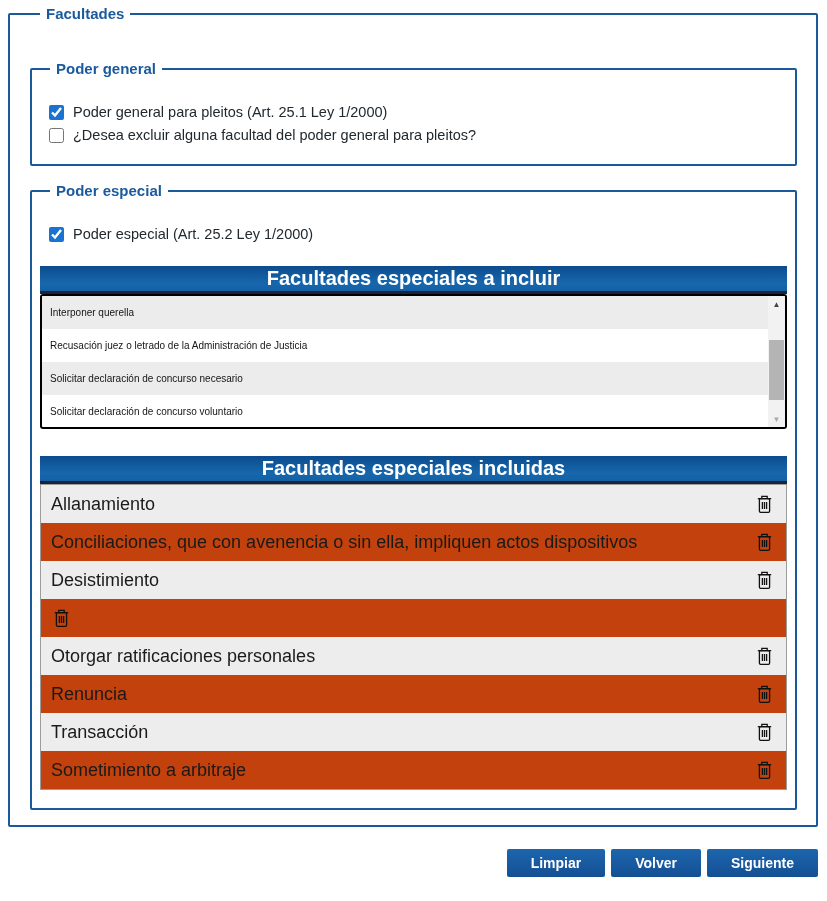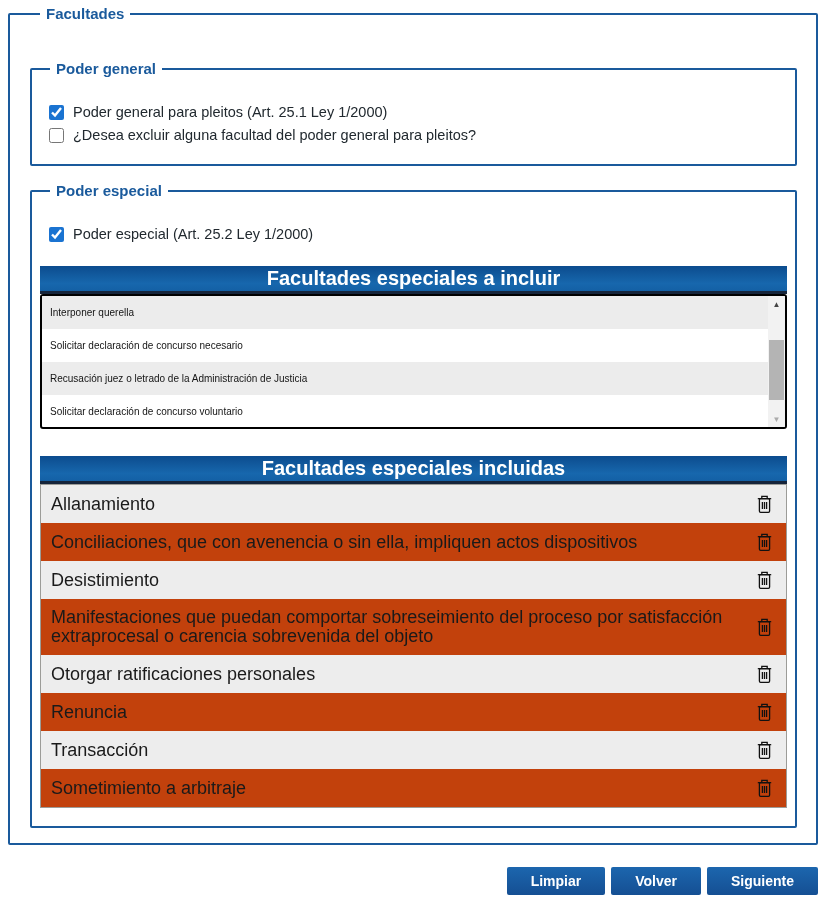--- a/index.html
+++ b/index.html
@@ -189,22 +189,22 @@
 
     <div class="check-row">
       <input type="checkbox" checked="" style="">
       <span>Poder especial (Art. 25.2 Ley 1/2000)</span>
     </div>
 
     <div class="section-header">Facultades especiales a incluir</div>
     <div class="listbox">
       <div class="listbox-options">
         <div class="list-option">Interponer querella</div>
+        <div class="list-option">Recusación juez o letrado de la Administración de Justicia</div>
         <div class="list-option">Solicitar declaración de concurso necesario</div>
-        <div class="list-option">Recusación juez o letrado de la Administración de Justicia</div>
         <div class="list-option">Solicitar declaración de concurso voluntario</div>
       </div>
       <div class="scrollbar">
         <div class="scroll-arrow up">▲</div>
         <div class="scroll-thumb"></div>
         <div class="scroll-arrow down">▼</div>
       </div>
     </div>
 
     <div class="section-header">Facultades especiales incluidas</div>
@@ -246,21 +246,20 @@
               <line x1="1.8" y1="3.7" x2="15.2" y2="3.7"></line>
               <rect x="3.4" y="3.7" width="10.2" height="13.6" rx="1.2"></rect>
               <line x1="6.4" y1="7" x2="6.4" y2="14"></line>
               <line x1="8.5" y1="7" x2="8.5" y2="14"></line>
               <line x1="10.6" y1="7" x2="10.6" y2="14"></line>
             </svg>
         </button>
       </div>
 
       <div class="included-row">
-        <span class="row-label">Manifestaciones que puedan comportar sobreseimiento del proceso por satisfacción extraprocesal o carencia sobrevenida del objeto</span>
         <button class="delete-btn">
           <svg width="17" height="19" viewBox="0 0 17 19" fill="none" stroke="#111" stroke-width="1.3">
               <path d="M5.8 3.4 V1.4 H11.2 V3.4"></path>
               <line x1="1.8" y1="3.7" x2="15.2" y2="3.7"></line>
               <rect x="3.4" y="3.7" width="10.2" height="13.6" rx="1.2"></rect>
               <line x1="6.4" y1="7" x2="6.4" y2="14"></line>
               <line x1="8.5" y1="7" x2="8.5" y2="14"></line>
               <line x1="10.6" y1="7" x2="10.6" y2="14"></line>
             </svg>
         </button>

